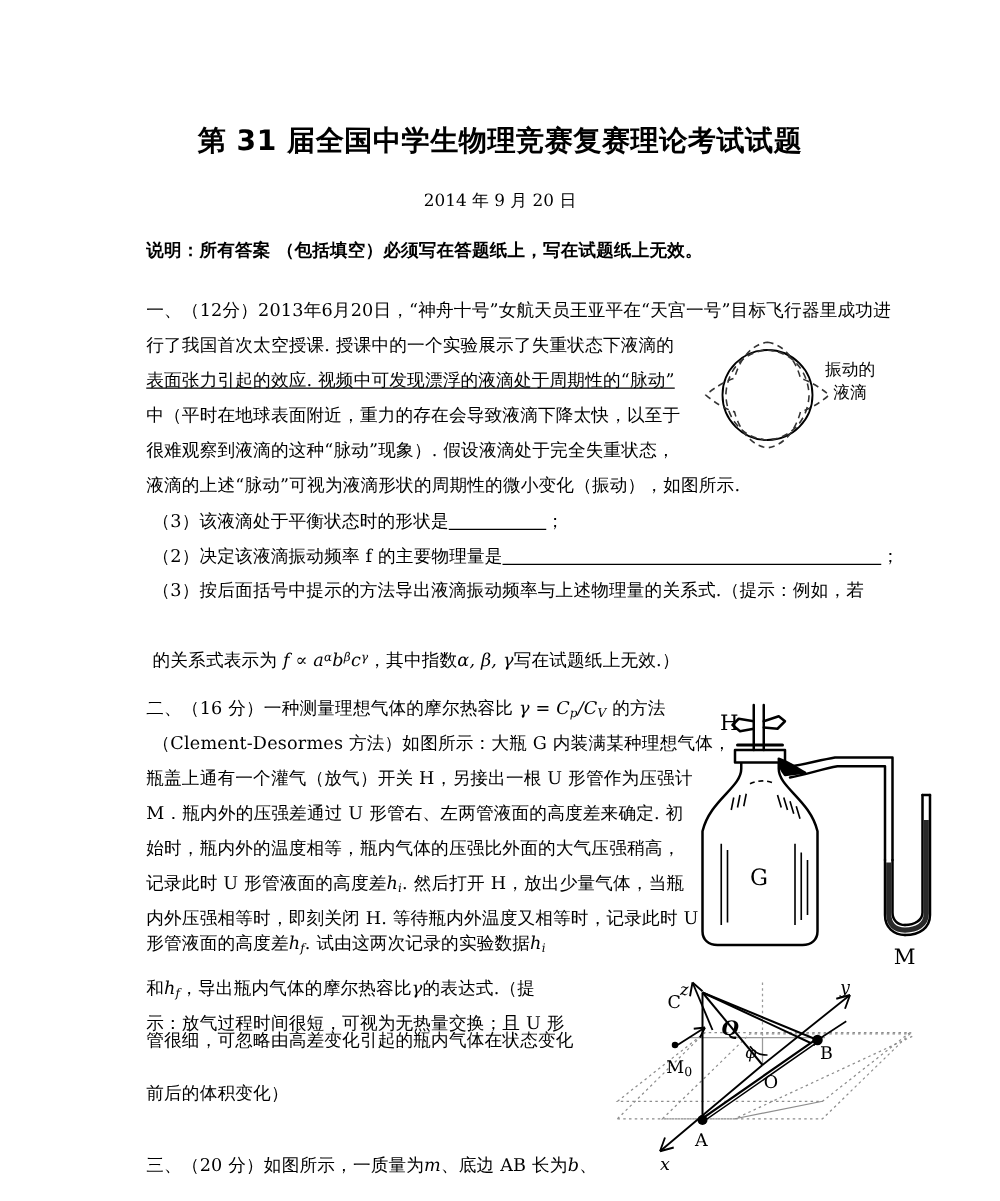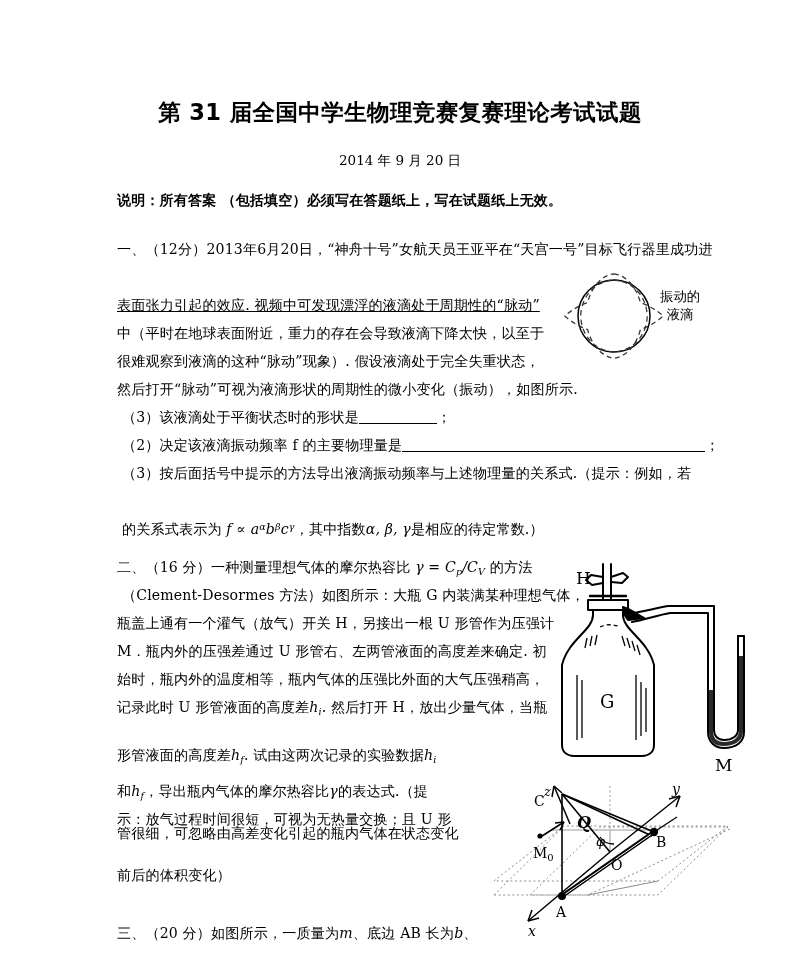--- a/index.html
+++ b/index.html
@@ -83,24 +83,25 @@
 </head>
 <body>
 
 <div class="page">
 
   <div class="doc-title">第 31 届全国中学生物理竞赛复赛理论考试试题</div>
   <div class="doc-date">2014 年 9 月 20 日</div>
   <div class="doc-note">说明：所有答案 （包括填空）必须写在答题纸上，写在试题纸上无效。</div>
 
   <div class="tline" style="left:117px; top:194px;">一、（12分）2013年6月20日，“神舟十号”女航天员王亚平在“天宫一号”目标飞行器里成功进</div>
+  <div class="tline" style="left:117px; top:222px;">行了我国首次太空授课. 授课中的一个实验展示了失重状态下液滴的</div>
   <div class="tline" style="left:117px; top:250px;text-decoration:underline;">表面张力引起的效应. 视频中可发现漂浮的液滴处于周期性的“脉动”</div>
   <div class="tline" style="left:117px; top:278px;">中（平时在地球表面附近，重力的存在会导致液滴下降太快，以至于</div>
   <div class="tline" style="left:117px; top:306px;">很难观察到液滴的这种“脉动”现象）. 假设液滴处于完全失重状态，</div>
-  <div class="tline" style="left:117px; top:334px;">然后打开“脉动”可视为液滴形状的周期性的微小变化（振动），如图所示.</div>
+  <div class="tline" style="left:117px; top:334px;">液滴的上述“脉动”可视为液滴形状的周期性的微小变化（振动），如图所示.</div>
 
   <div class="fig" style="left:556px; top:216px;">
     <svg width="120" height="104" viewBox="0 0 120 104">
 
       <circle cx="58" cy="52" r="36" fill="none" stroke="#000" stroke-width="1.5"></circle>
 
       <path d="M 58 16 C 78 17 94 31 95 52 C 94 73 78 87 58 88 C 38 87 22 73 21 52 C 22 31 38 17 58 16 Z" fill="none" stroke="#333" stroke-width="1.4" stroke-dasharray="5.5,4" transform="scale(0.90 1.0) translate(6.4 0)"></path>
 
       <path d="M 58 8 C 74 10 84 24 88 38 C 102 42 114 52 114 52 C 114 52 102 62 88 66 C 84 80 74 94 58 96 C 42 94 32 80 28 66 C 14 62 2 52 2 52 C 2 52 14 42 28 38 C 32 24 42 10 58 8 Z" fill="none" stroke="#333" stroke-width="1.4" stroke-dasharray="5.5,4" transform="scale(0.88 0.96) translate(7.9 2.2)"></path>
     </svg>
@@ -115,33 +116,34 @@
   </div>
 
   <div class="tline" style="left:122px; top:390px;">
     <span>（2）决定该液滴振动频率 f 的主要物理量是</span><span class="blank-l"></span><span>；</span>
   </div>
 
   <div class="tline" style="left:122px; top:418px;">（3）按后面括号中提示的方法导出液滴振动频率与上述物理量的关系式.（提示：例如，若</div>
 
 
   <div class="tline" style="left:122px; top:474px;">
-    <span>的关系式表示为</span><i class="v">&nbsp;f ∝ a<span class="sup">α</span>b<span class="sup">β</span>c<span class="sup">γ</span></i><span>，其中指数</span><i class="v">α, β, γ</i><span>是相应的待定常数.）</span>
+    <span>的关系式表示为</span><i class="v">&nbsp;f ∝ a<span class="sup">α</span>b<span class="sup">β</span>c<span class="sup">γ</span></i><span>，其中指数</span><i class="v">α, β, γ</i><span>写在试题纸上无效.）</span>
   </div>
 
   <div class="tline" style="left:117px; top:512px;">
     <span>二、（16 分）一种测量理想气体的摩尔热容比</span>&nbsp;<i class="v"><span>γ = C</span><span class="sub">p</span><span>/C</span><span class="sub">V</span></i>&nbsp;<span>的方法</span>
   </div>
   <div class="tline" style="left:122px; top:540px;">（Clement-Desormes 方法）如图所示：大瓶 G 内装满某种理想气体，</div>
   <div class="tline" style="left:117px; top:568px;">瓶盖上通有一个灌气（放气）开关 H，另接出一根 U 形管作为压强计</div>
   <div class="tline" style="left:117px; top:596px;">M．瓶内外的压强差通过 U 形管右、左两管液面的高度差来确定. 初</div>
   <div class="tline" style="left:117px; top:624px;">始时，瓶内外的温度相等，瓶内气体的压强比外面的大气压强稍高，</div>
   <div class="tline" style="left:117px; top:652px;">
     <span>记录此时 U 形管液面的高度差</span><i class="v">h</i><span class="sub">i</span><span>. 然后打开 H，放出少量气体，当瓶</span>
   </div>
+  <div class="tline" style="left:117px; top:680px;">内外压强相等时，即刻关闭 H. 等待瓶内外温度又相等时，记录此时 U</div>
   <div class="tline" style="left:117px; top:700px;">
     <span>形管液面的高度差</span><i class="v">h</i><span class="sub">f</span><span>. 试由这两次记录的实验数据</span><i class="v">h</i><span class="sub">i</span>
   </div>
   <div class="tline" style="left:117px; top:736px;">
     <span>和</span><i class="v">h</i><span class="sub">f</span><span>，导出瓶内气体的摩尔热容比</span><i class="v">γ</i><span>的表达式.（提</span>
   </div>
   <div class="tline" style="left:117px; top:764px;">示：放气过程时间很短，可视为无热量交换；且 U 形</div>
   <div class="tline" style="left:117px; top:778px;">管很细，可忽略由高差变化引起的瓶内气体在状态变化</div>
   <div class="tline" style="left:117px; top:820px;text-align:center;">前后的体积变化）</div>
 

